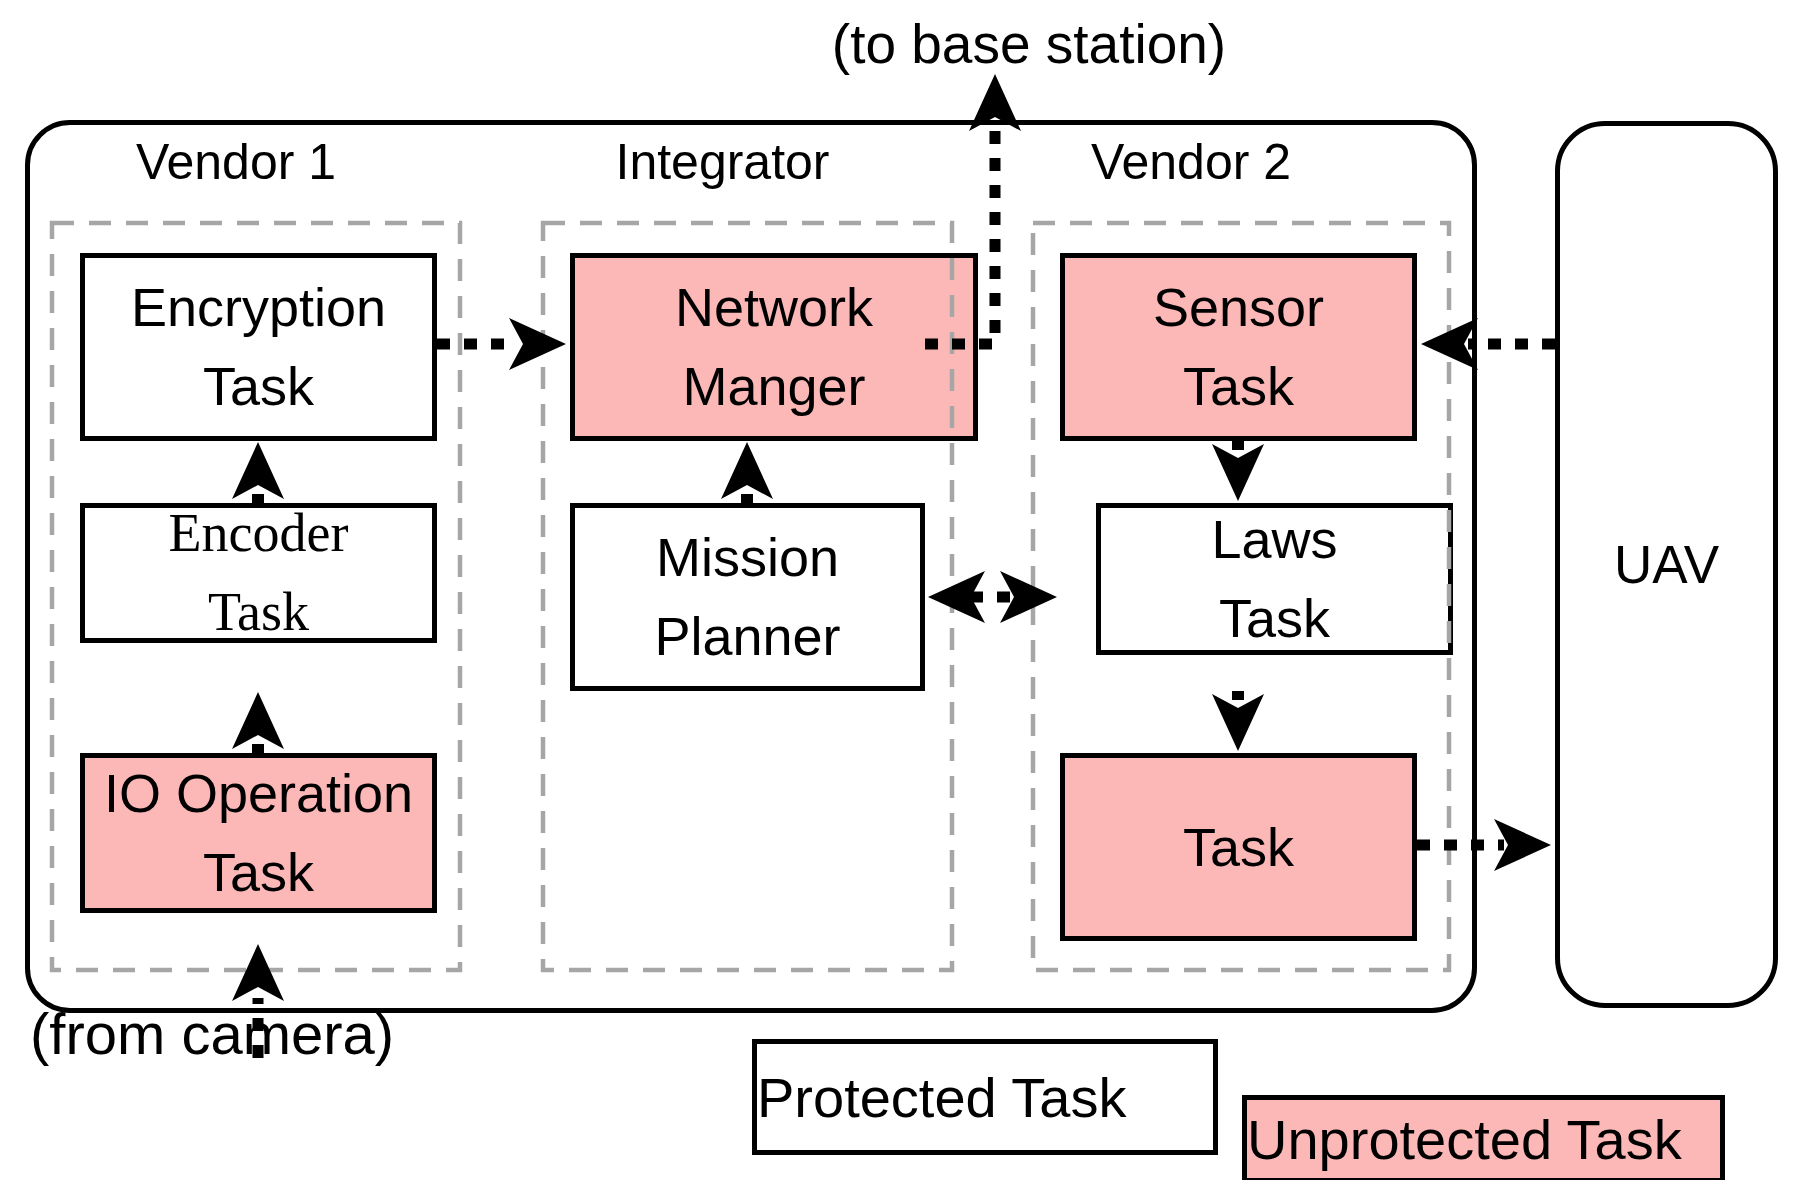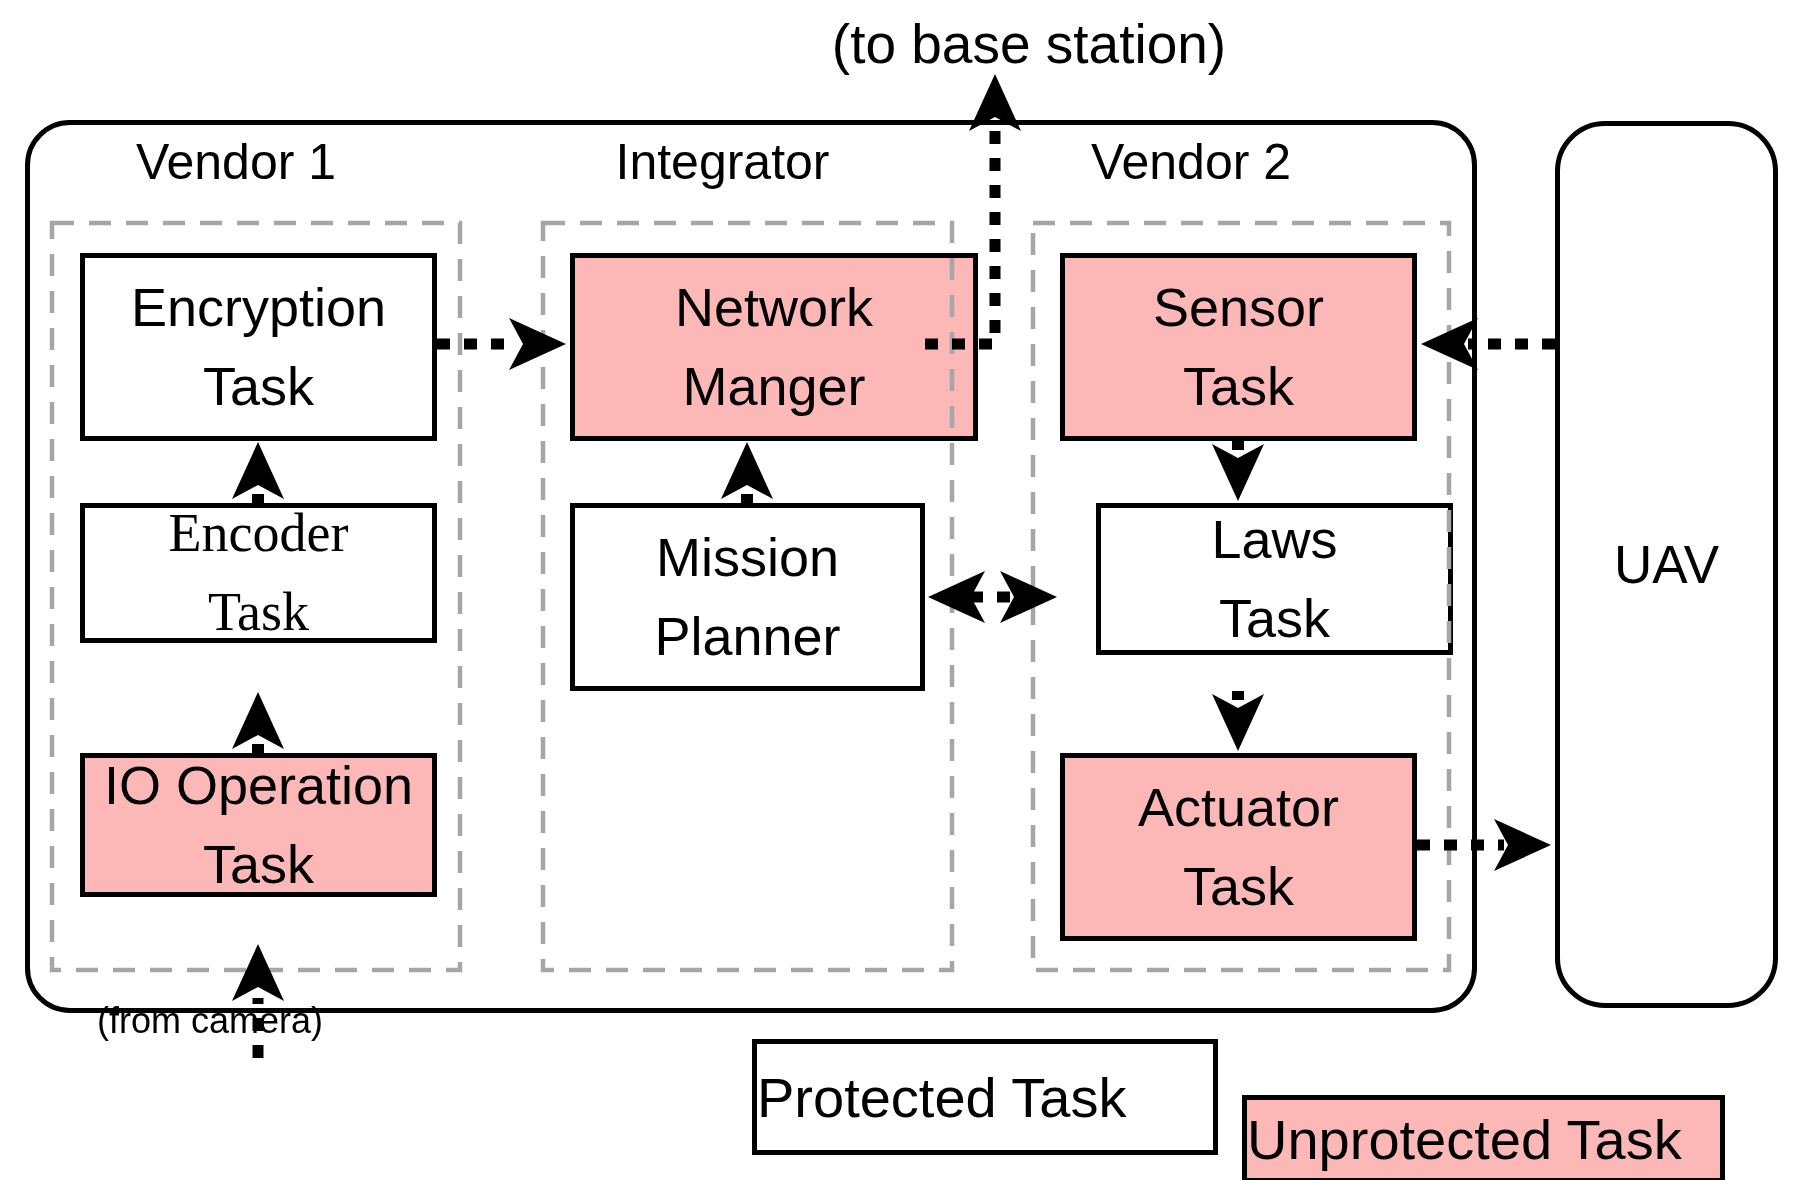--- a/index.html
+++ b/index.html
@@ -7,21 +7,21 @@
     --dash:#A6A6A6;
     --line:#000000;
   }
   *{box-sizing:border-box;margin:0;padding:0}
   html,body{background:#fff}
   body{font-family:"Liberation Sans","DejaVu Sans",sans-serif;color:#000}
   .canvas{position:relative;width:1797px;height:1180px;overflow:hidden;background:#fff}
 
   .annotation{position:absolute;font-size:55px;text-align:center;white-space:nowrap}
   .to-base{left:779px;top:12px;width:500px}
-  .from-camera{left:30px;top:1000px;width:360px;font-size:36px}
+  .from-camera{left:30px;top:1000px;width:360px;font-size:58px}
 
   .outer-box{position:absolute;left:25px;top:120px;width:1452px;height:893px;
     border:5px solid var(--line);border-radius:45px;background:transparent}
 
   .uav-box{position:absolute;left:1555px;top:121px;width:223px;height:887px;
     border:5px solid var(--line);border-radius:50px;background:#fff;
     display:flex;align-items:center;justify-content:center;font-size:53px}
 
   .glabel{position:absolute;top:130px;height:64px;display:flex;align-items:center;
     justify-content:center;font-size:50px;white-space:nowrap}
@@ -65,42 +65,41 @@
 
   <div id="tasks">
       <div class="task protected" style="left: 80px; top: 253px; width: 357px; height: 188px;">
     <div class="tline l0">Encryption</div>
     <div class="tline l1">Task</div>
   </div>
       <div class="task protected" style="left: 80px; top: 503px; width: 357px; height: 140px; font-family: Liberation Serif, serif;">
     <div class="tline l0">Encoder</div>
     <div class="tline l1">Task</div>
   </div>
-      <div class="task unprotected" style="left: 80px; top: 753px; width: 357px; height: 144px;">
+      <div class="task unprotected" style="left: 80px; top: 753px; width: 357px; height: 160px;">
     <div class="tline l0">IO Operation</div>
     <div class="tline l1">Task</div>
   </div>
       <div class="task unprotected" style="left: 570px; top: 253px; width: 408px; height: 188px;">
     <div class="tline l0">Network</div>
     <div class="tline l1">Manger</div>
   </div>
       <div class="task protected" style="left: 570px; top: 503px; width: 355px; height: 188px;">
     <div class="tline l0">Mission</div>
     <div class="tline l1">Planner</div>
   </div>
       <div class="task unprotected" style="left: 1060px; top: 253px; width: 357px; height: 188px;">
     <div class="tline l0">Sensor</div>
     <div class="tline l1">Task</div>
   </div>
       <div class="task protected" style="left: 1096px; top: 503px; width: 357px; height: 152px;">
     <div class="tline l0">Laws</div>
     <div class="tline l1">Task</div>
   </div>
       <div class="task unprotected" style="left: 1060px; top: 753px; width: 357px; height: 188px;">
-    <div class="tline l0">Actuator</div>
     <div class="tline l1">Task</div>
   </div>
     </div>
 
   <svg class="overlay" viewBox="0 0 1797 1180">
     <rect class="gbox" x="52" y="223" width="408" height="747"></rect>
     <rect class="gbox" x="543" y="223" width="409" height="747"></rect>
     <rect class="gbox" x="1033" y="223" width="416" height="747"></rect>
     <g id="edges">
         <g>

